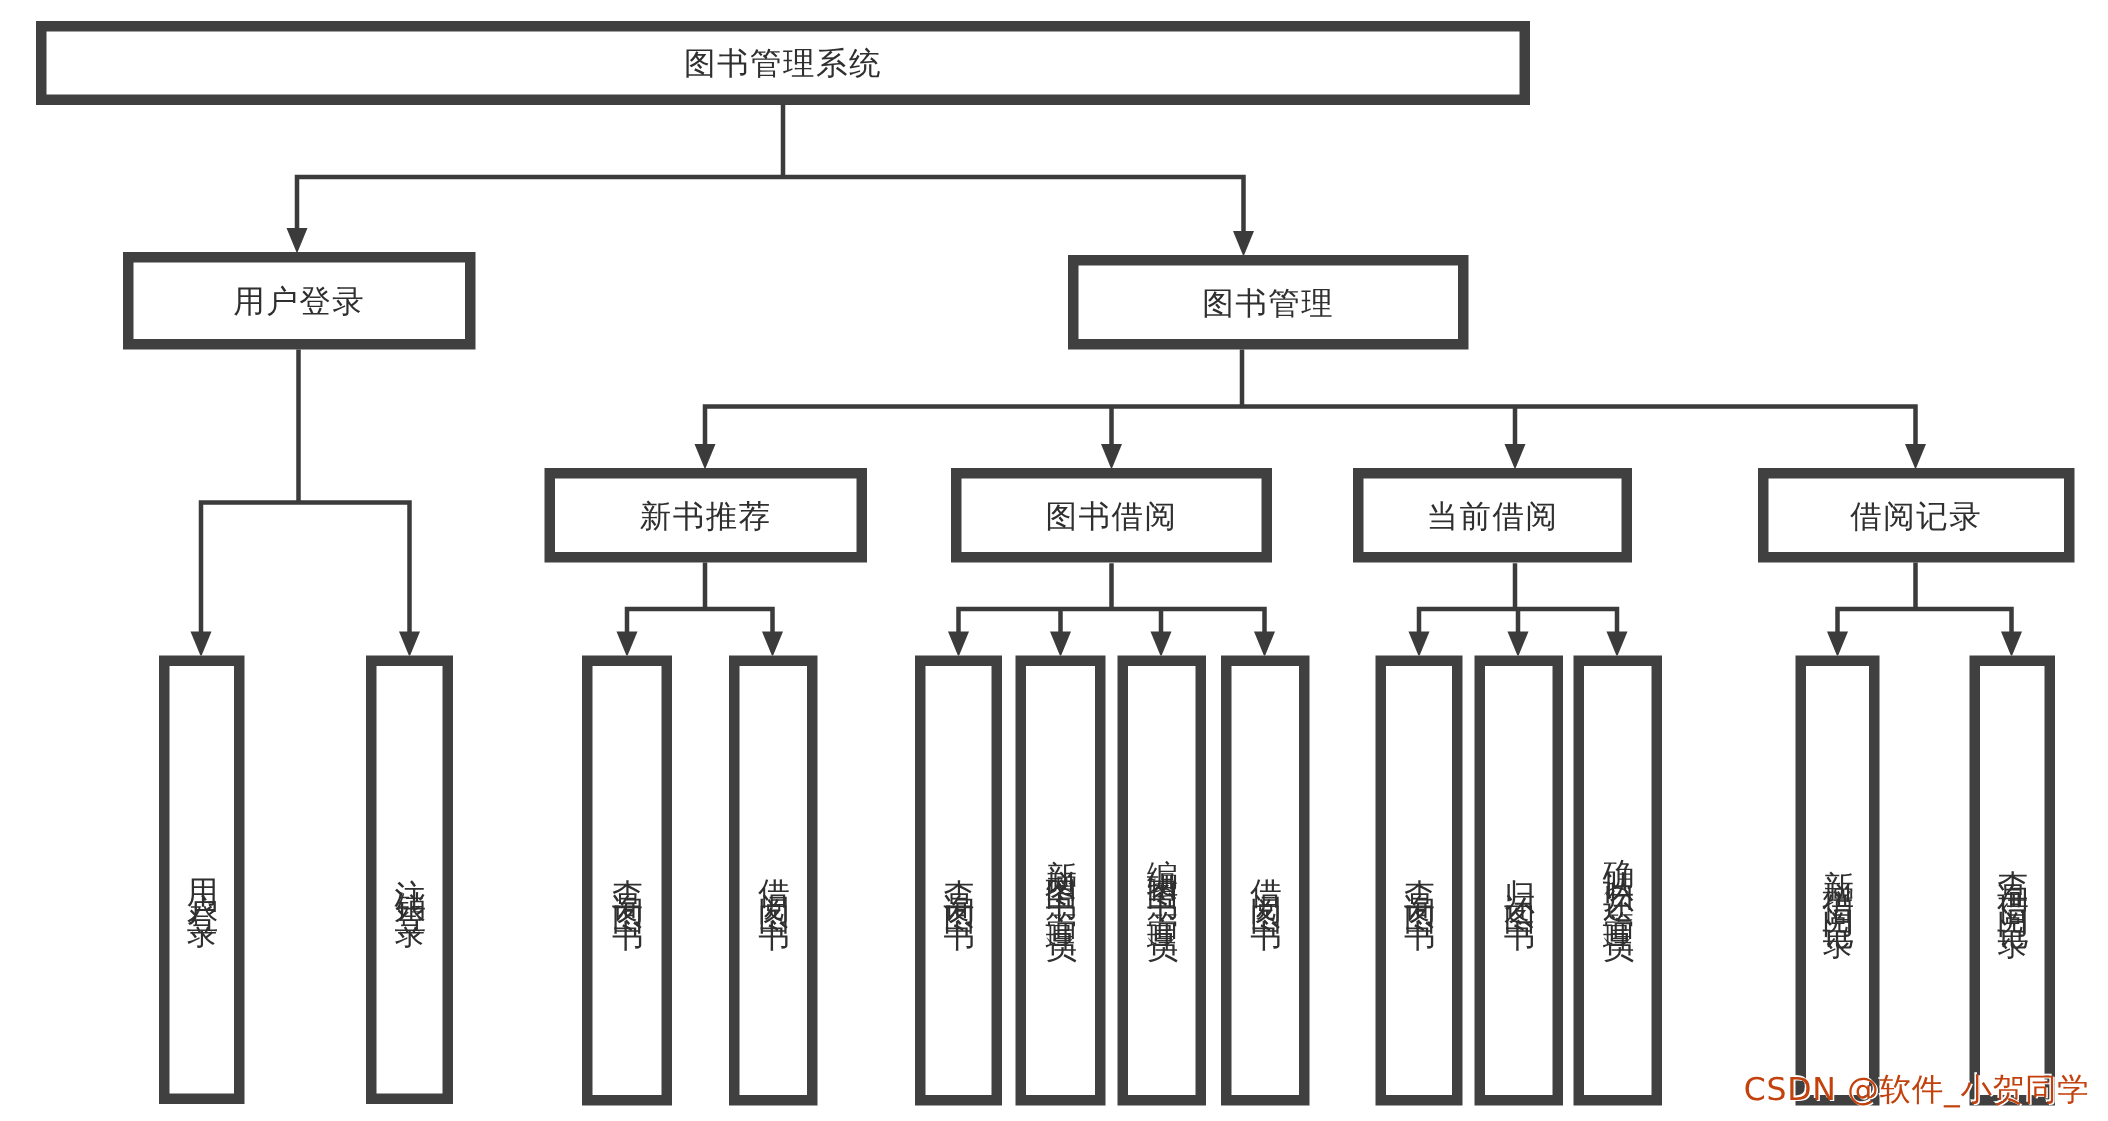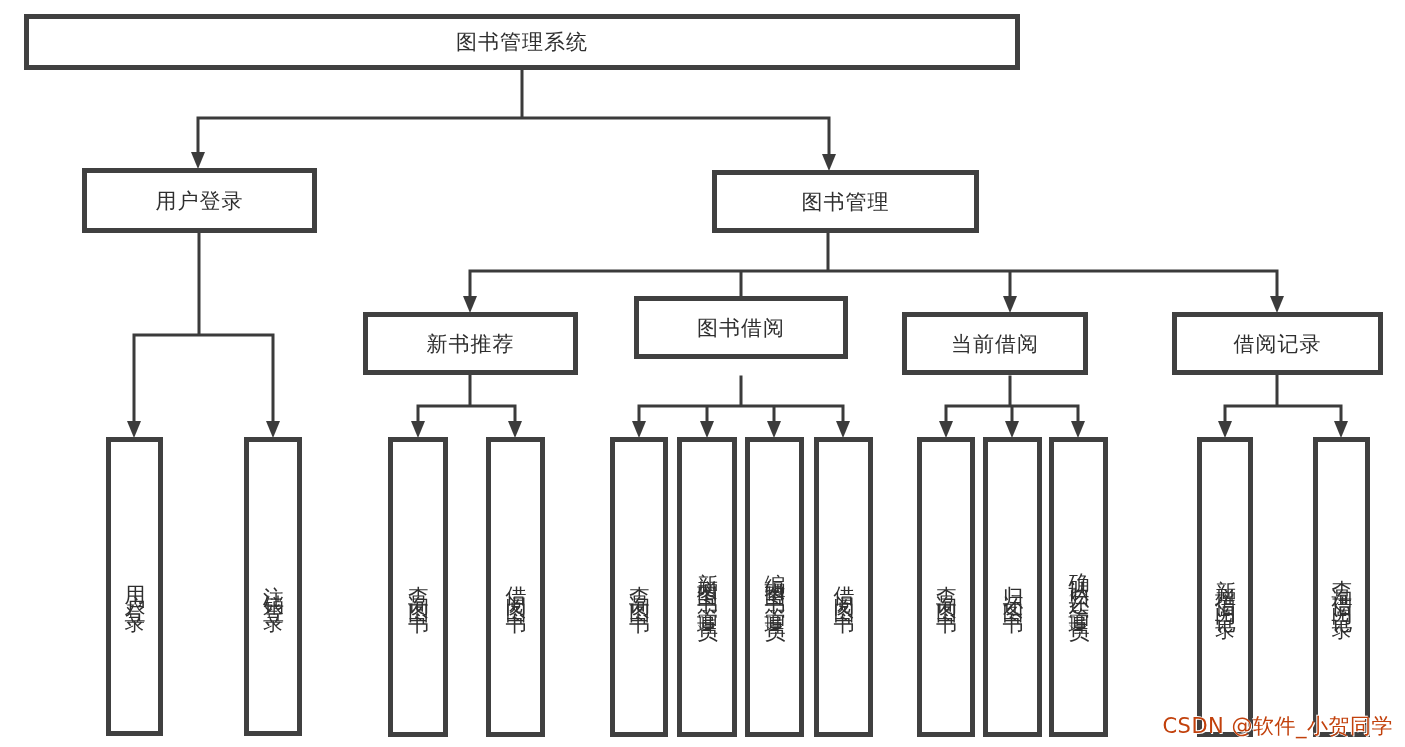--- a/index.html
+++ b/index.html
@@ -14,21 +14,21 @@
   .connectors {
     position: absolute;
     left: 0; top: 0;
     width: 1405px; height: 747px;
     pointer-events: none;
   }
   .box {
     position: absolute;
     box-sizing: border-box;
     background: #ffffff;
-    border: 5px solid #404040;
+    border: 7px solid #404040;
     display: flex;
     align-items: center;
     justify-content: center;
     font-size: 21px;
     color: #2f2f2f;
     letter-spacing: 1px;
     white-space: nowrap;
   }
   .vbox {
     writing-mode: vertical-rl;
@@ -85,21 +85,21 @@
       <polygon points="1334,421 1348,421 1341,438"></polygon>
     </g>
   </svg>
 
   <div class="box" style="left:24px; top:14px; width:996px; height:56px;">图书管理系统</div>
 
   <div class="box" style="left:82px; top:168px; width:235px; height:65px;">用户登录</div>
   <div class="box" style="left:712px; top:170px; width:267px; height:63px;">图书管理</div>
 
   <div class="box" style="left:363px; top:312px; width:215px; height:63px;">新书推荐</div>
-  <div class="box" style="left:634px; top:296px; width:214px; height:63px;">图书借阅</div>
+  <div class="box" style="left:634px; top:312px; width:214px; height:63px;">图书借阅</div>
   <div class="box" style="left:902px; top:312px; width:186px; height:63px;">当前借阅</div>
   <div class="box" style="left:1172px; top:312px; width:211px; height:63px;">借阅记录</div>
 
   <div class="box vbox" style="left:106px; top:437px; width:57px; height:299px;">用户登录</div>
   <div class="box vbox" style="left:244px; top:437px; width:58px; height:299px;">注销登录</div>
 
   <div class="box vbox" style="left:388px; top:437px; width:60px; height:300px;">查询图书</div>
   <div class="box vbox" style="left:486px; top:437px; width:59px; height:300px;">借阅图书</div>
 
   <div class="box vbox" style="left:610px; top:437px; width:58px; height:300px;">查询图书</div>

